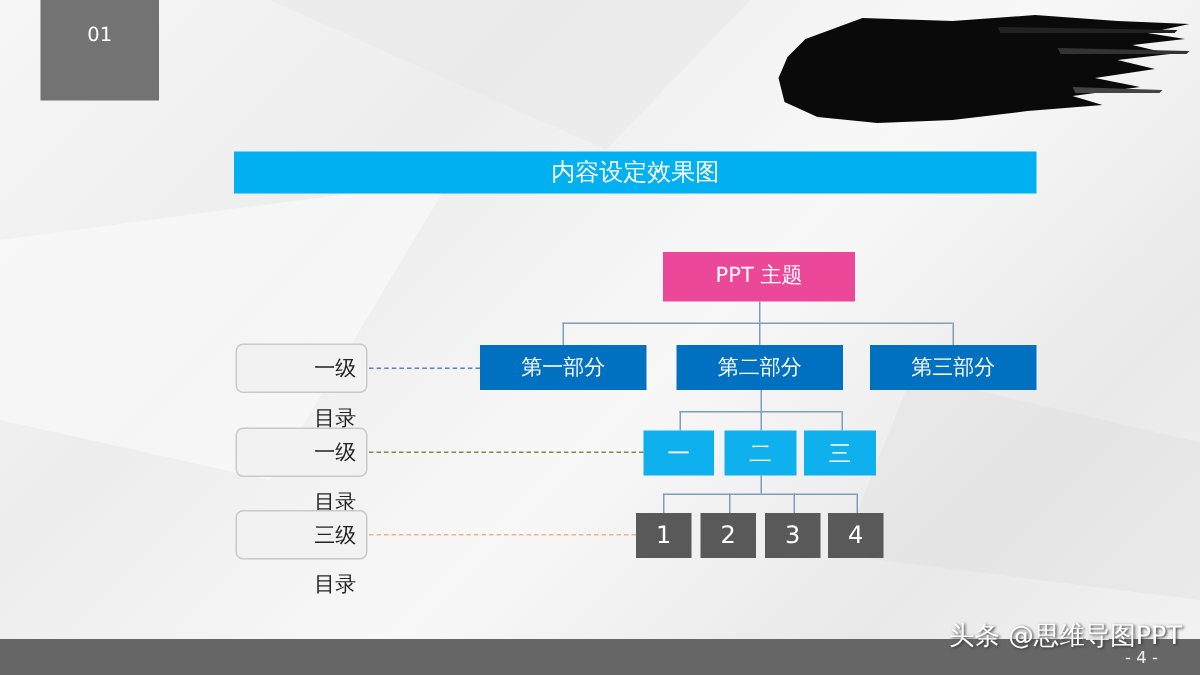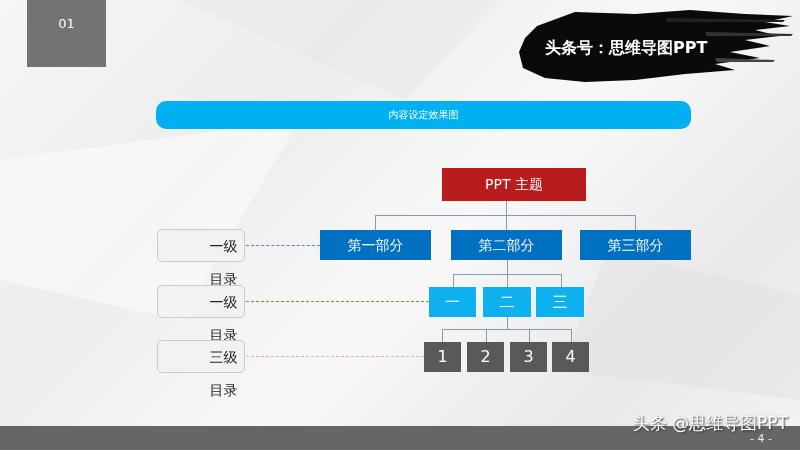--- a/index.html
+++ b/index.html
@@ -23,25 +23,25 @@
     position: absolute; left: 515px; top: 8px; width: 280px; height: 75px;
   }
   .brush svg { position: absolute; left: 0; top: 0; }
   .brush-text {
     position: absolute; left: 30px; top: 30px; color: #fff;
     font-weight: bold; font-size: 16px; letter-spacing: 0px;
   }
   .banner {
     position: absolute; left: 156px; top: 101px; width: 535px; height: 28px;
     background: #00b0f0; color: #fff; text-align: center;
-    font-size: 10px; line-height: 28px; border-radius: 10px;
+    font-size: 16px; line-height: 28px;
   }
 
   .node { position: absolute; color: #fff; text-align: center; font-size: 14px; }
-  .node.root { left: 442px; top: 168px; width: 144px; height: 33px; line-height: 33px; background: #b91c1c; }
+  .node.root { left: 442px; top: 168px; width: 128px; height: 33px; line-height: 33px; background: #ec4899; }
   .node.l1 { top: 230px; width: 111px; height: 30px; line-height: 30px; background: #0070c0; }
   .node.l2 { top: 287px; height: 30px; line-height: 30px; background: #0fb0ee; font-size: 15px; }
   .node.l3 { top: 342px; width: 37px; height: 30px; line-height: 30px; background: #595959; font-size: 16px; }
 
   .label-box {
     position: absolute; left: 157px; width: 88px; height: 33px; line-height: 33px;
     background: #f2f2f2; border: 1px solid #c9c9c9; border-radius: 5px;
     text-align: center; color: #222; font-size: 14px; padding-left: 45px;
   }
 
@@ -70,21 +70,20 @@
   <div>01</div>
 </div>
 
 <div class="brush">
   <svg width="280" height="75" viewBox="0 0 280 75">
     <path d="M22 18 L60 4 L120 6 L175 2 L230 6 L278 8 L250 14 L275 18 L240 22 L265 28 L230 32 L255 38 L215 44 L245 50 L200 56 L220 62 L170 66 L120 72 L70 74 L30 70 L8 60 L4 44 L10 30 Z" fill="#0a0a0a"></path>
     <path d="M150 10 L270 12 L268 14 L152 14 Z" fill="#222"></path>
     <path d="M190 24 L278 26 L276 28 L192 28 Z" fill="#333"></path>
     <path d="M200 50 L260 52 L258 54 L202 54 Z" fill="#444"></path>
   </svg>
-  <span class="brush-text">头条号：思维导图PPT</span>
 </div>
 
 <div class="banner">内容设定效果图</div>
 
 <div class="line" style="left:506px;top:201px;width:1px;height:14px;"></div>
 <div class="line" style="left:375px;top:215px;width:260px;height:1px;"></div>
 <div class="line" style="left:375px;top:215px;width:1px;height:15px;"></div>
 <div class="line" style="left:506px;top:215px;width:1px;height:15px;"></div>
 <div class="line" style="left:635px;top:215px;width:1px;height:15px;"></div>
 

